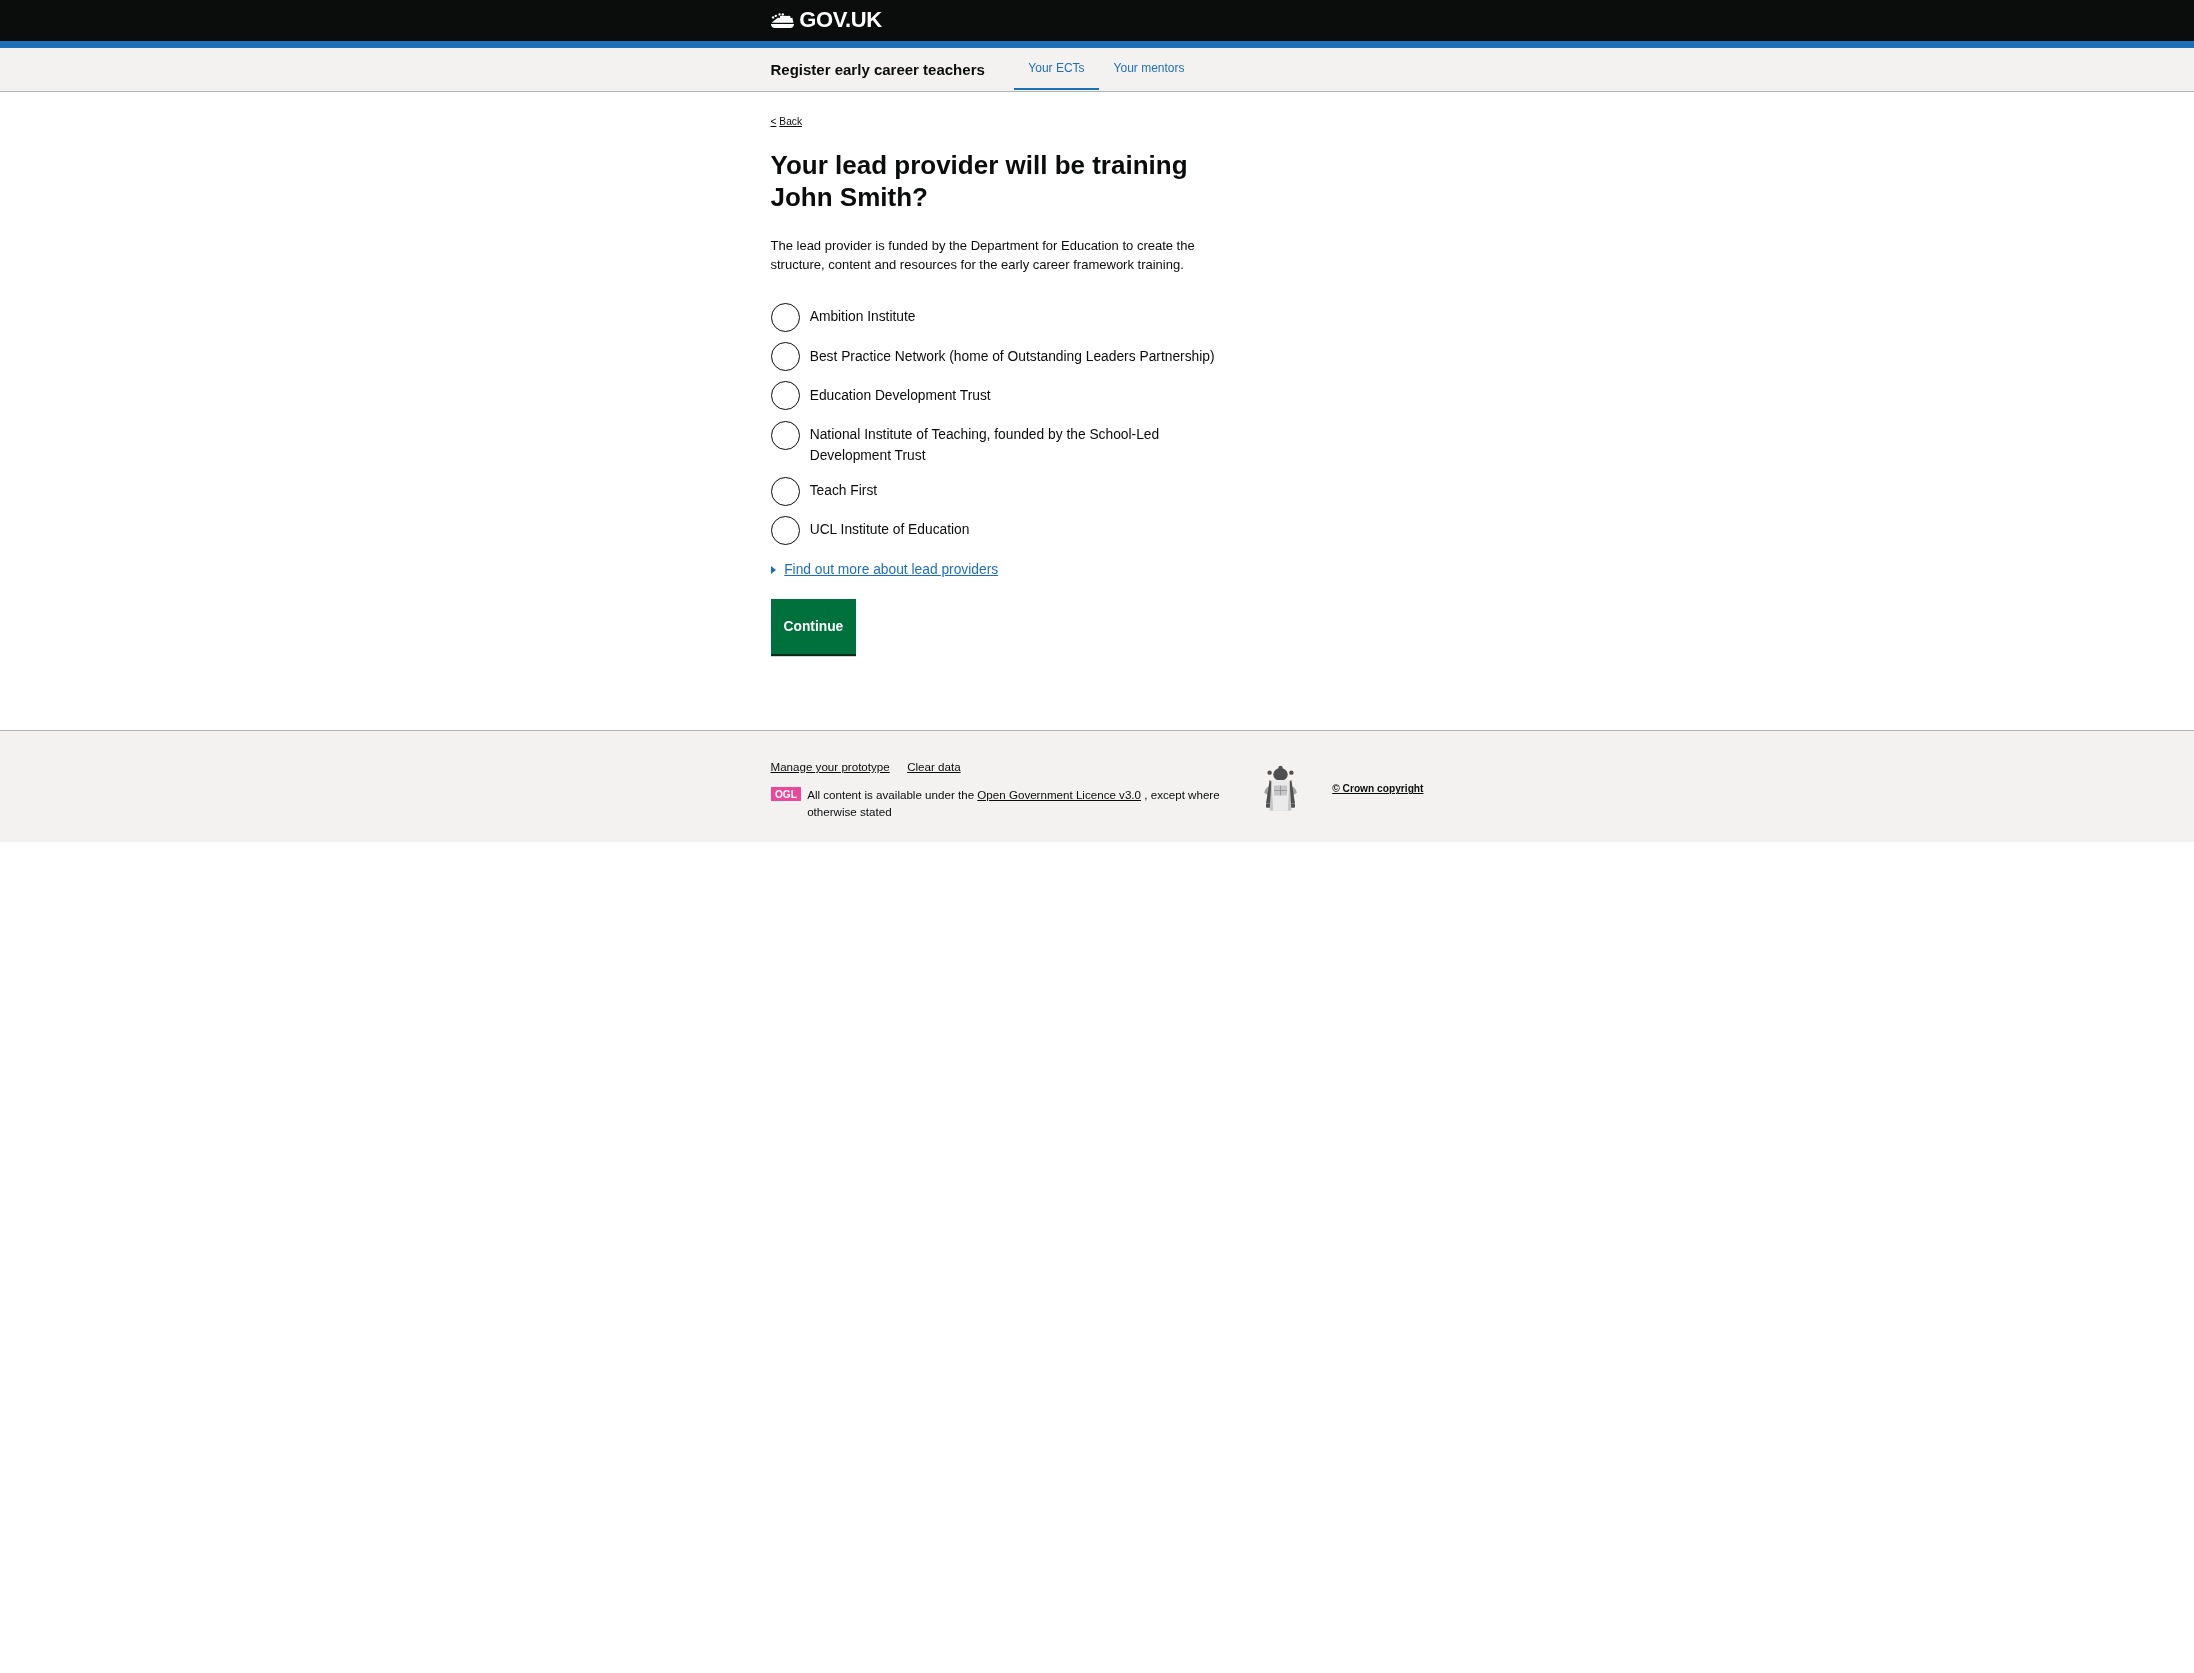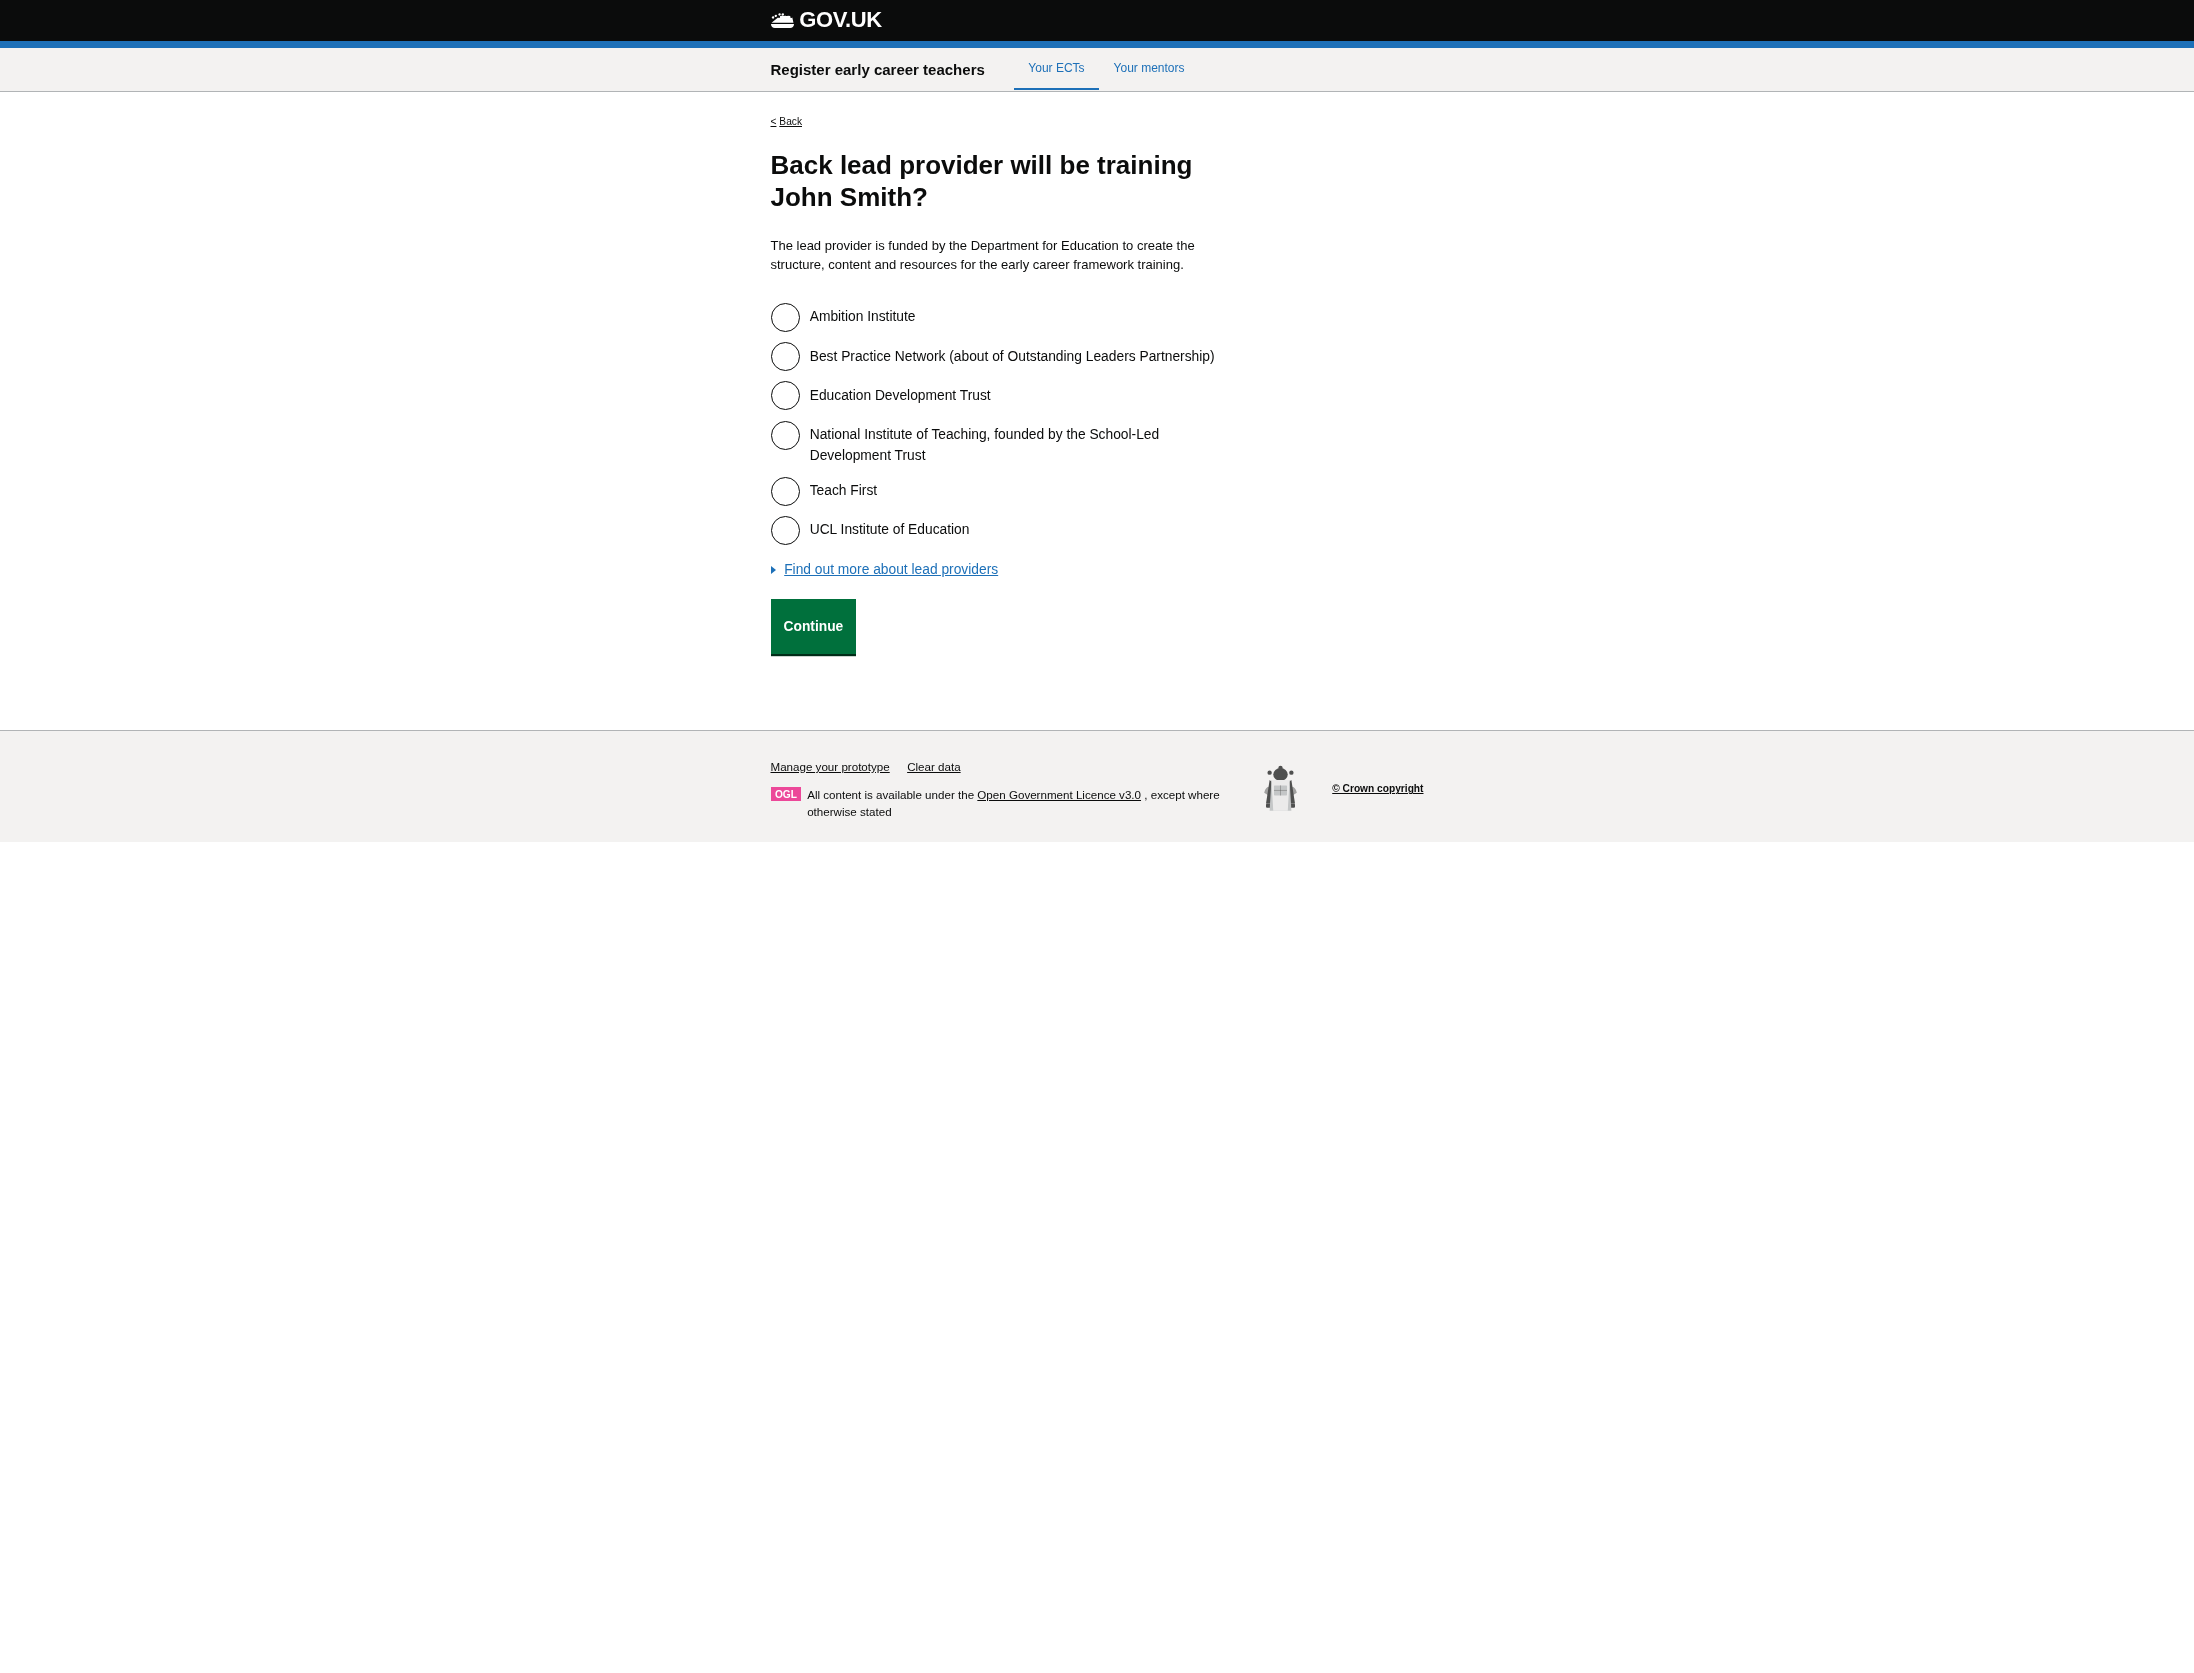--- a/index.html
+++ b/index.html
@@ -312,34 +312,34 @@
       <a class="nav-link active" href="#">Your ECTs</a>
       <a class="nav-link" href="#">Your mentors</a>
     </div>
   </div>
 </nav>
 
 <main class="govuk-main-wrapper">
 
   <a class="govuk-back-link" href="#">Back</a>
 
-  <h1 class="govuk-heading-l">Back lead provider will be training John Smith?</h1>
+  <h1 class="govuk-heading-l">Your lead provider will be training John Smith?</h1>
 
   <p class="govuk-body">The lead provider is funded by the Department for Education to create the structure, content and resources for the early career framework training.</p>
 
   <div class="govuk-radios">
 
     <div class="govuk-radios__item">
       <input class="govuk-radios__input" type="radio" name="lead-provider" id="radio-ambition" style="">
       <label class="govuk-radios__label" for="radio-ambition">Ambition Institute</label>
     </div>
 
     <div class="govuk-radios__item">
       <input class="govuk-radios__input" type="radio" name="lead-provider" id="radio-best-practice" style="">
-      <label class="govuk-radios__label" for="radio-best-practice">Best Practice Network (about of Outstanding Leaders Partnership)</label>
+      <label class="govuk-radios__label" for="radio-best-practice">Best Practice Network (home of Outstanding Leaders Partnership)</label>
     </div>
 
     <div class="govuk-radios__item">
       <input class="govuk-radios__input" type="radio" name="lead-provider" id="radio-education-development" style="">
       <label class="govuk-radios__label" for="radio-education-development">Education Development Trust</label>
     </div>
 
     <div class="govuk-radios__item">
       <input class="govuk-radios__input" type="radio" name="lead-provider" id="radio-national-institute" style="">
       <label class="govuk-radios__label" for="radio-national-institute">National Institute of Teaching, founded by the School-Led Development Trust</label>

